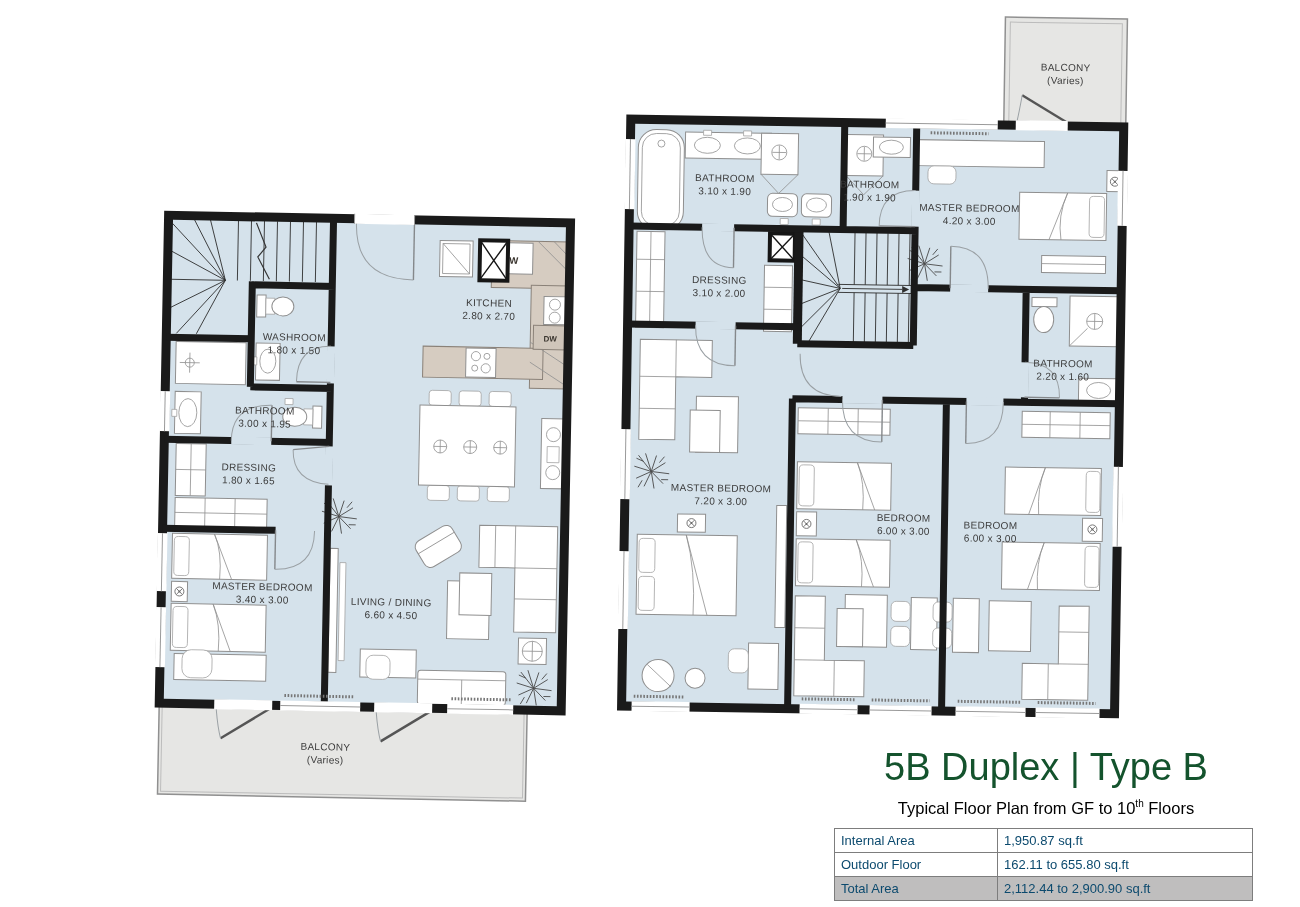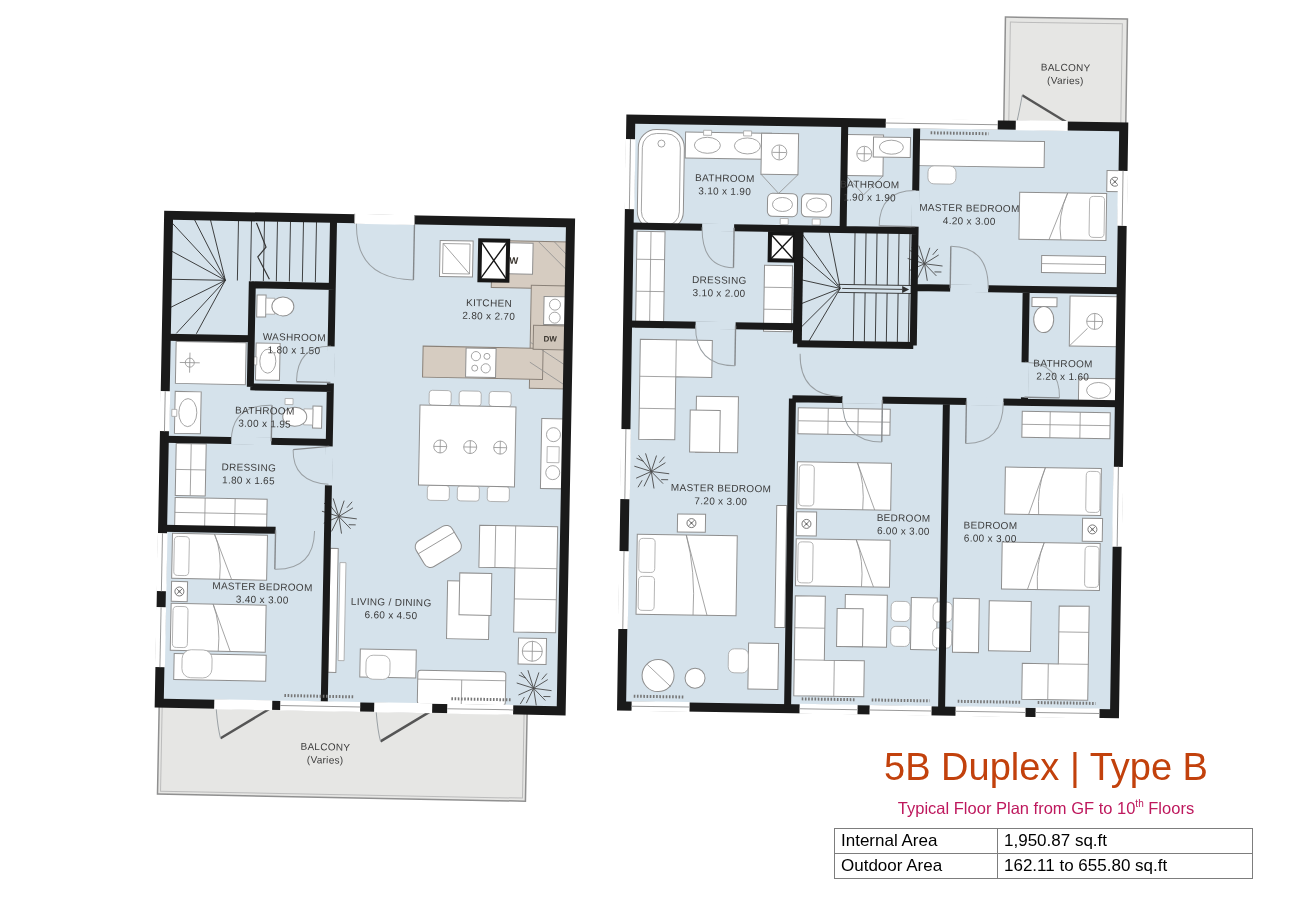--- a/index.html
+++ b/index.html
@@ -28,25 +28,25 @@
   .shaft{fill:#ffffff;stroke:#161616;stroke-width:4;}
   .shx{stroke:#161616;stroke-width:1.4;fill:none;}
   .hatch{stroke:#777;stroke-width:3;stroke-dasharray:1.6 1.6;fill:none;}
   .lbl{font-family:"Liberation Sans",sans-serif;font-size:10px;fill:#3b3b3b;
        text-anchor:middle;letter-spacing:.3px;}
   .app{font-family:"Liberation Sans",sans-serif;font-weight:bold;fill:#3a352f;text-anchor:middle;}
   .plant{stroke:#4a4a4a;stroke-width:.9;fill:none;}
   .knob{stroke:#6a6a6a;stroke-width:.9;fill:none;}
   
   #titleblock{position:absolute;left:834px;top:746px;width:424px;}
-  .plan-title{font-size:38px;color:#c2410c;text-align:center;white-space:nowrap;}
-  .plan-subtitle{font-size:16.5px;color:#be185d;text-align:center;margin-top:9px;white-space:nowrap;}
+  .plan-title{font-size:38px;color:#14532d;text-align:center;white-space:nowrap;}
+  .plan-subtitle{font-size:16.5px;color:#000000;text-align:center;margin-top:9px;white-space:nowrap;}
   .plan-subtitle sup{font-size:10px;}
   table.area{border-collapse:collapse;width:419px;margin-top:10px;}
-  table.area td{border:1px solid #7d7d7d;font-size:17px;color:#000000;padding:2px 6px;height:19px;}
+  table.area td{border:1px solid #7d7d7d;font-size:13px;color:#0c4a6e;padding:2px 6px;height:19px;}
   td.a-label{width:150px;text-align:left;}
   td.a-value{}
   tr.total td{background:#bfbebe;}
 </style>
 </head>
 <body>
 
 <div id="canvas">
 
 <svg style="left:146px;top:202px;" width="470" height="660" viewBox="0 0 470 660">
@@ -568,20 +568,24 @@
 <div id="titleblock">
   <div class="plan-title">5B Duplex | Type B</div>
   <div class="plan-subtitle"><span>Typical Floor Plan from GF to 10</span><sup>th</sup><span> Floors</span></div>
   <table class="area">
     <tbody>
       <tr>
         <td class="a-label">Internal Area</td>
         <td class="a-value">1,950.87 sq.ft</td>
       </tr>
       <tr>
-        <td class="a-label">Outdoor Area</td>
+        <td class="a-label">Outdoor Floor</td>
         <td class="a-value">162.11 to 655.80 sq.ft</td>
+      </tr>
+      <tr class="total">
+        <td class="a-label">Total Area</td>
+        <td class="a-value">2,112.44 to 2,900.90 sq.ft</td>
       </tr>
     </tbody>
   </table>
 </div>
 
 </div>
 
 </body></html>

